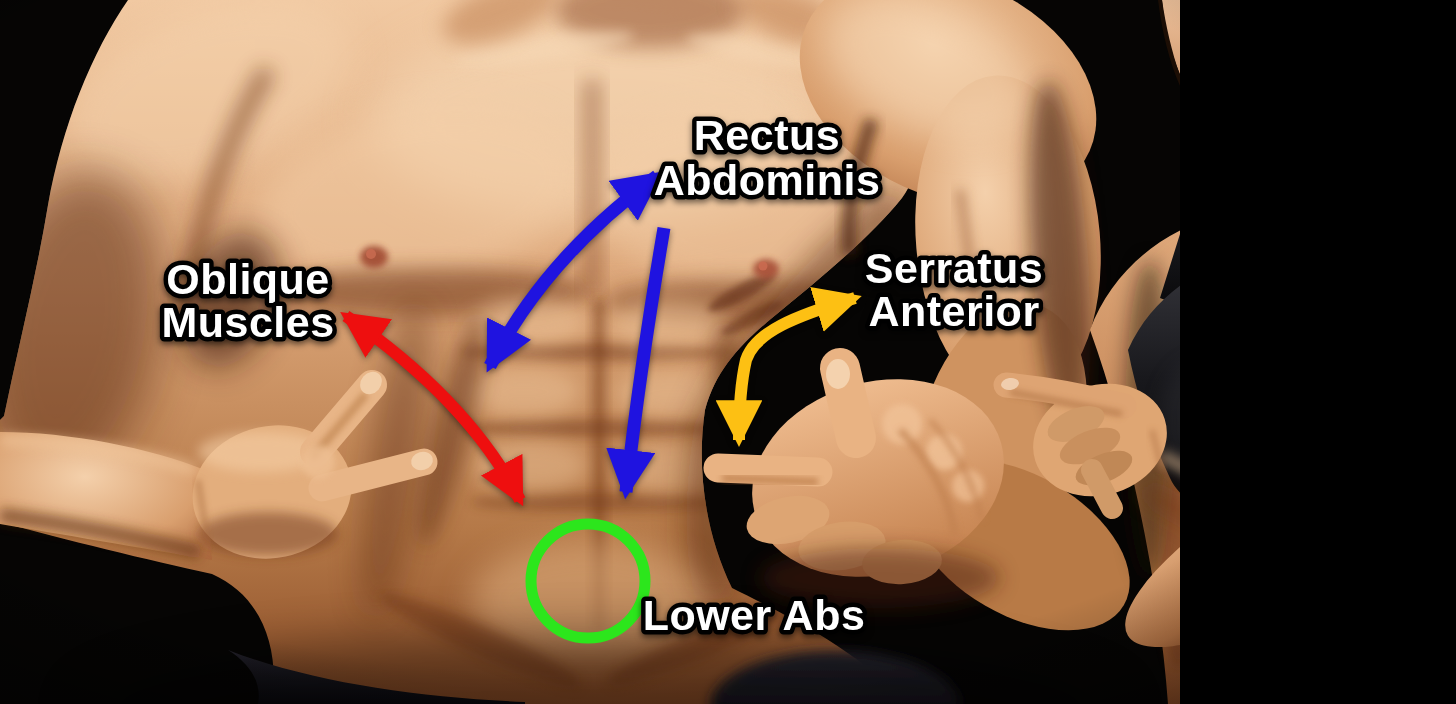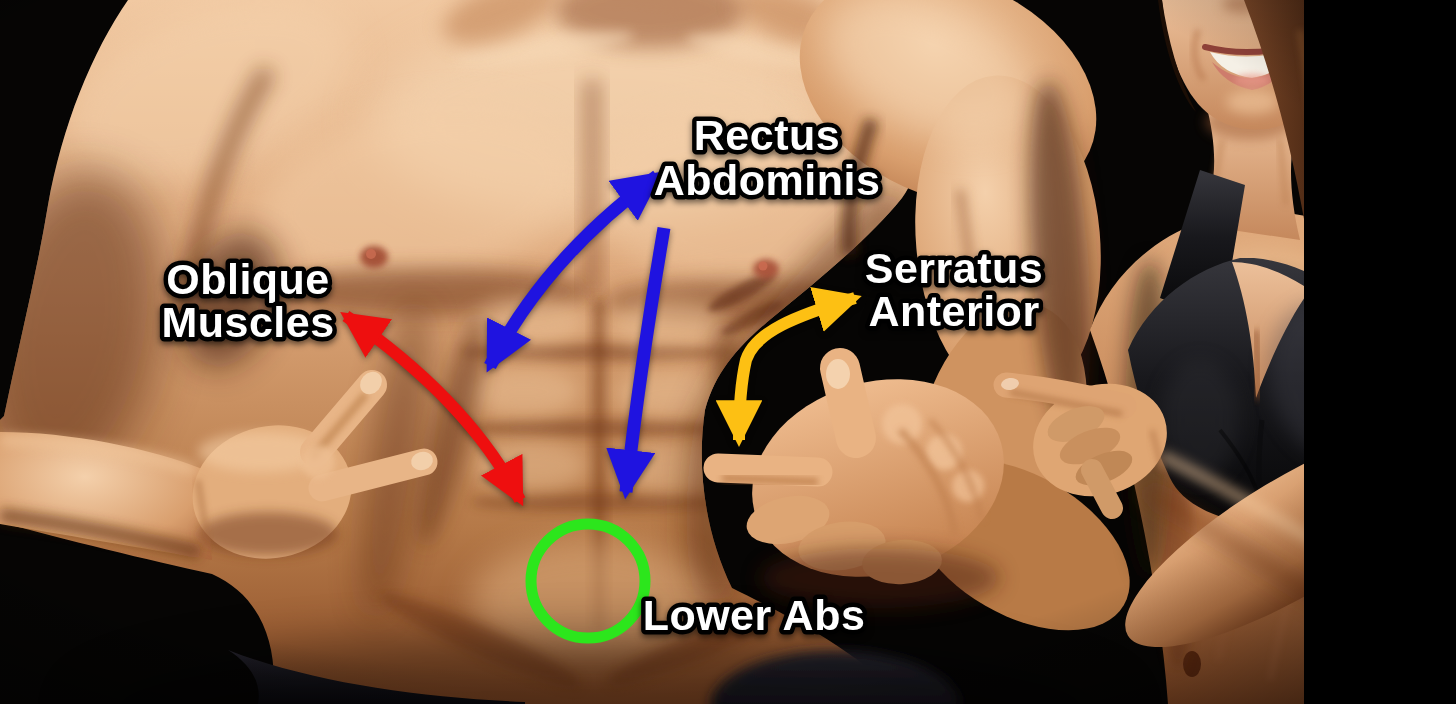--- a/index.html
+++ b/index.html
@@ -1,16 +1,16 @@
 <!DOCTYPE html>
 <html><head>
 <meta charset="utf-8">
 <style>
   html,body{margin:0;padding:0;background:#000;}
-  .stage{position:relative;width:1304px;height:704px;overflow:hidden;background:#bef264;}
+  .stage{position:relative;width:1180px;height:704px;overflow:hidden;background:#bef264;}
   .stage svg{display:block;}
   text.lbl{
     font-family:"Liberation Sans","DejaVu Sans",sans-serif;
     font-weight:bold;
     font-size:43px;
     fill:#ffffff;
     stroke:#000000;
     stroke-width:9px;
     stroke-linejoin:round;
     paint-order:stroke fill;

